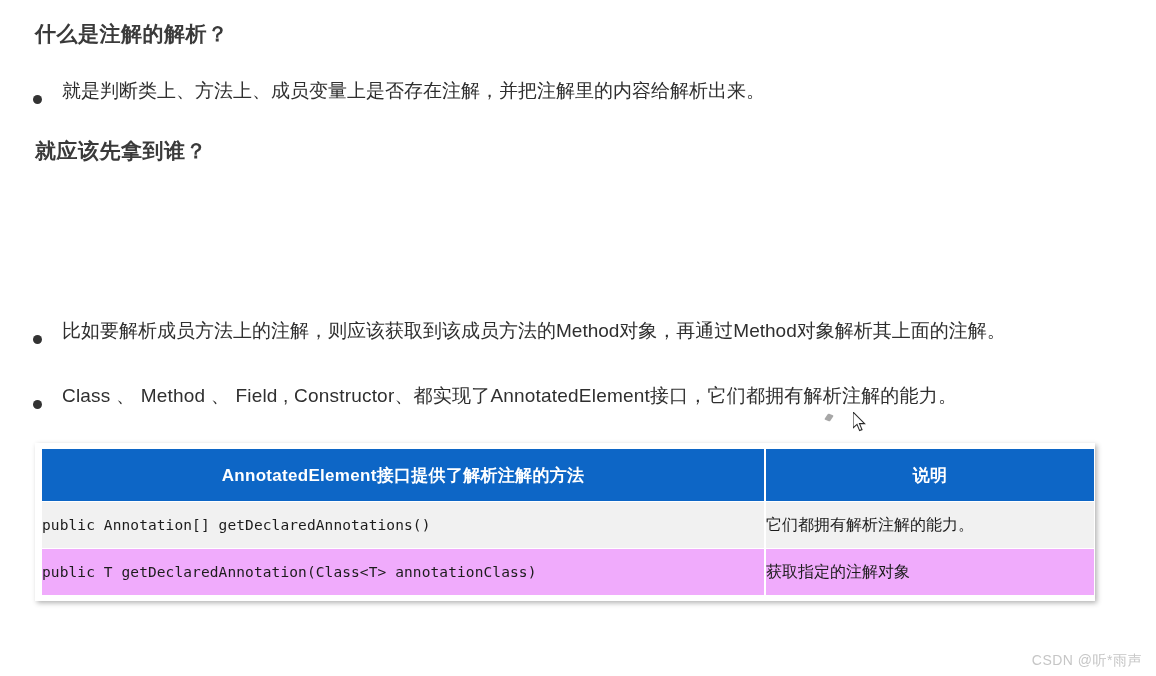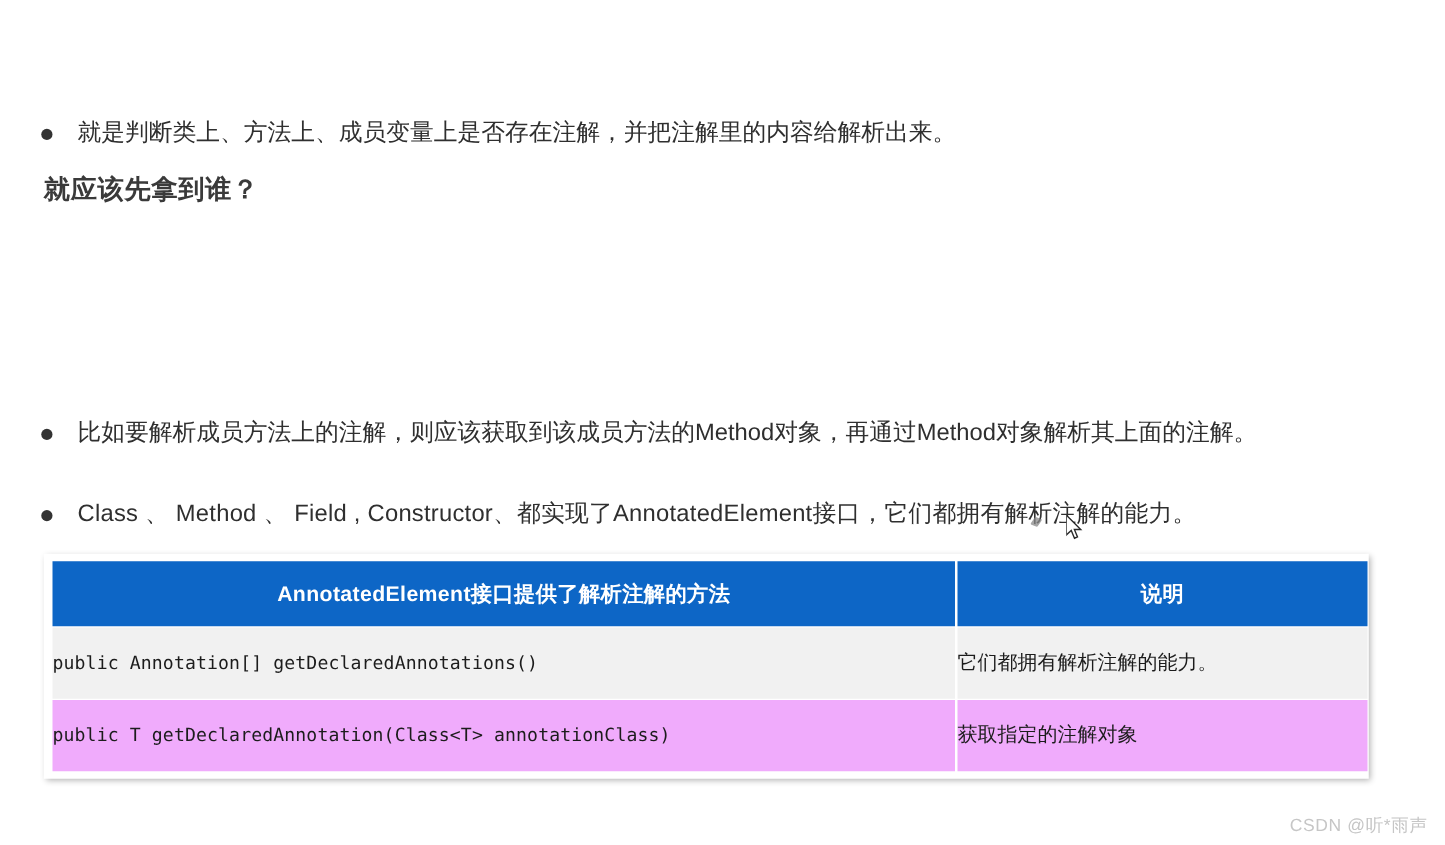--- a/index.html
+++ b/index.html
@@ -34,23 +34,22 @@
     white-space: nowrap;
   }
   .heading-1 { top: 20px; }
   .heading-2 { top: 137px; }
 
   
   .bullet-row {
     position: absolute;
     left: 33px;
     display: flex;
-    align-items: flex-start;
-    white-space: nowrap;
-    margin-top: 16px;
+    align-items: flex-end;
+    white-space: nowrap;
   }
   .bullet-dot {
     width: 9px;
     height: 9px;
     border-radius: 50%;
     background: #333333;
     margin-top: 9px;
     flex: 0 0 auto;
   }
   .bullet-text {
@@ -118,21 +117,21 @@
     background: #0d66c6;
     color: #ffffff;
     height: 52px;
     font-size: 17px;
     font-weight: bold;
     text-align: center;
     letter-spacing: .3px;
   }
 
   tbody td {
-    height: 57px;
+    height: 46px;
   }
   tbody tr.row-light td { background: #f1f1f1; }
   tbody tr.row-dark  td { background: #f0abfc; }
 
   td.sig {
     font-family: "DejaVu Sans Mono", "Liberation Mono", monospace;
     font-size: 14.5px;
     color: #1c1c1c;
     padding-left: 14px;
     letter-spacing: .1px;
@@ -154,20 +153,21 @@
     color: #c6c6c6;
     letter-spacing: .5px;
     white-space: nowrap;
   }
 </style>
 </head>
 <body>
 
 <div class="page">
 
+  <div class="heading heading-1">什么是注解的解析？</div>
 
   <div class="bullet-row b0">
     <span class="bullet-dot"></span>
     <span class="bullet-text">就是判断类上、方法上、成员变量上是否存在注解，并把注解里的内容给解析出来。</span>
   </div>
 
   <div class="heading heading-2">就应该先拿到谁？</div>
 
 
 

